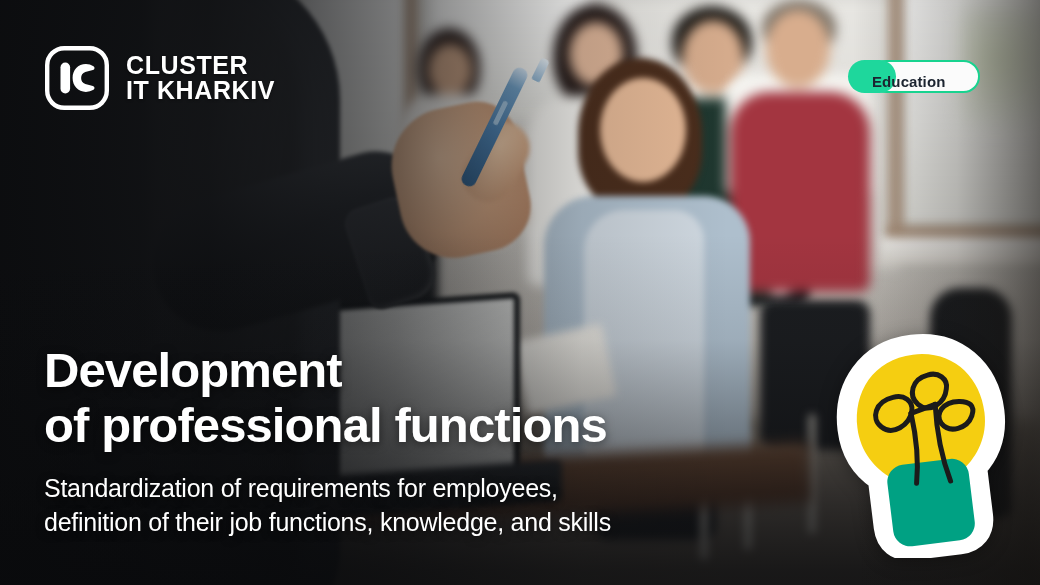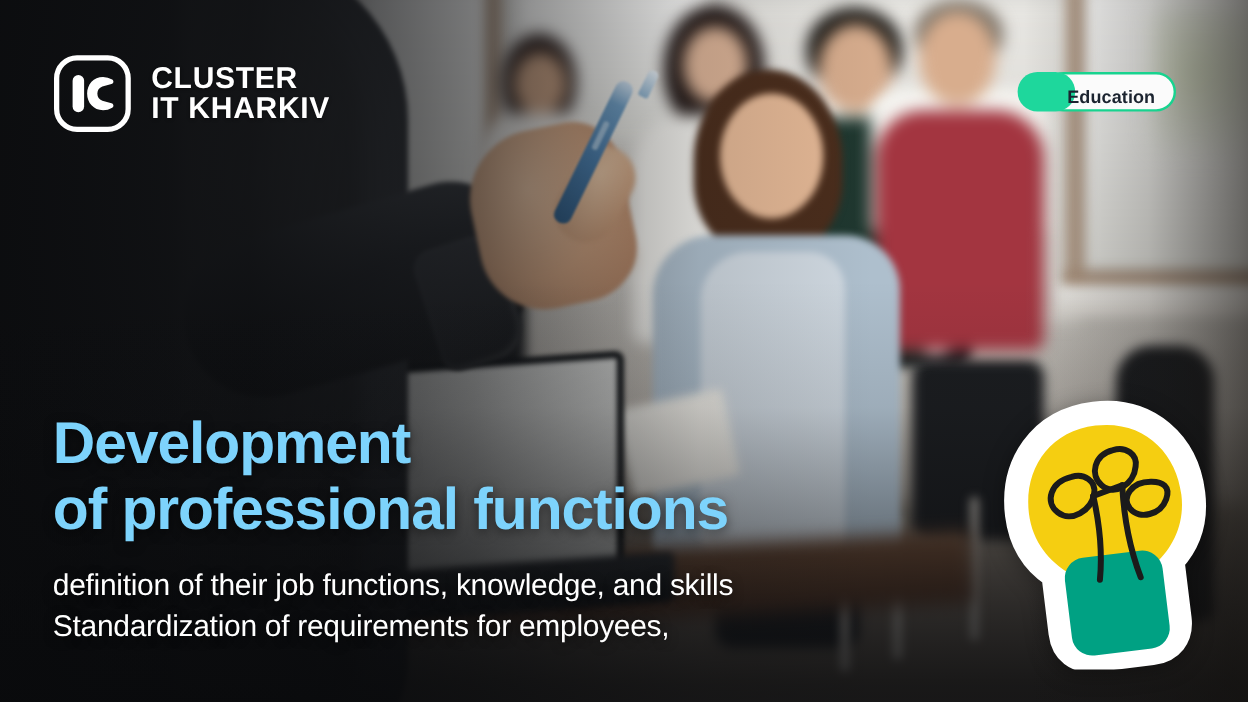--- a/index.html
+++ b/index.html
@@ -214,40 +214,40 @@
   .logo-words span{
     color:#fff; font-weight:bold; font-size:25px; letter-spacing:.6px;
     text-shadow:0 1px 3px rgba(0,0,0,.45);
   }
   .logo-words .l2{ font-size:25px; }
 
   
   .badge{
     position:absolute; left:848px; top:60px;
     width:132px; height:42px;
-    display:flex; align-items:center; justify-content:center;
+    display:flex; align-items:center; 
   }
   .badge-pill{
     position:absolute; left:22px; top:0; width:110px; height:33px;
     background:#fbfbfb; border:2px solid #18d38f; border-radius:18px;
   }
   .badge-dot{
     position:absolute; left:0; top:0; width:48px; height:33px;
     background:#1ed79c; border-radius:18px;
   }
   .badge-label{
     position:relative; z-index:3;
     margin-left:24px;
     color:#1c2430; font-size:15px; font-weight:600; letter-spacing:.1px;
   }
 
   
   .copy{ position:absolute; left:44px; top:343px; width:760px; }
   .headline{
-    color:#7dd3fc; font-weight:bold; font-size:49px; line-height:1.13;
+    color:#ffffff; font-weight:bold; font-size:49px; line-height:1.13;
     letter-spacing:-.9px;
     text-shadow:0 2px 10px rgba(0,0,0,.55);
   }
   .headline .hl-line{ display:block; }
   .subhead{
     margin-top:17px;
     color:#fff; font-size:25px; line-height:1.36; letter-spacing:-.25px;
     text-shadow:0 2px 9px rgba(0,0,0,.6);
   }
   .subhead .sub-line{ display:block; }
@@ -363,22 +363,22 @@
     <span class="badge-dot"></span>
     <span class="badge-label">Education</span>
   </div>
 
   <div class="copy">
     <h1 class="headline">
       <span class="hl-line">Development</span>
       <span class="hl-line">of professional functions</span>
     </h1>
     <p class="subhead">
+      <span class="sub-line">Standardization of requirements for employees,</span>
       <span class="sub-line">definition of their job functions, knowledge, and skills</span>
-      <span class="sub-line">Standardization of requirements for employees,</span>
     </p>
   </div>
 
   <div class="bulb">
     <svg viewBox="0 0 176 226" aria-hidden="true">
       <g transform="rotate(-7 88 113)">
 
         <path d="M88 12
                  C 42 12, 14 46, 14 88
                  C 14 112, 24 130, 38 142

